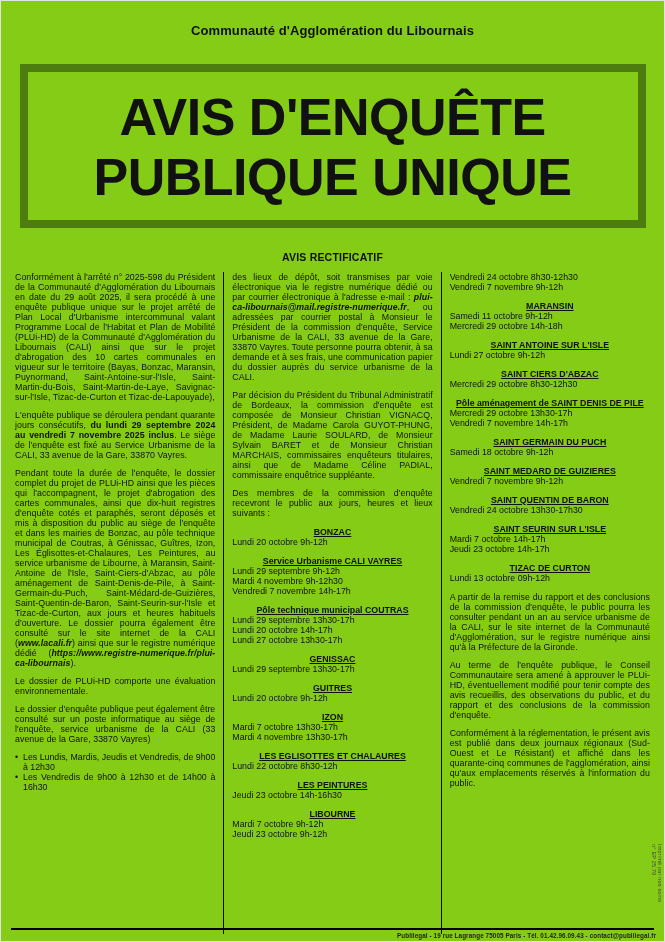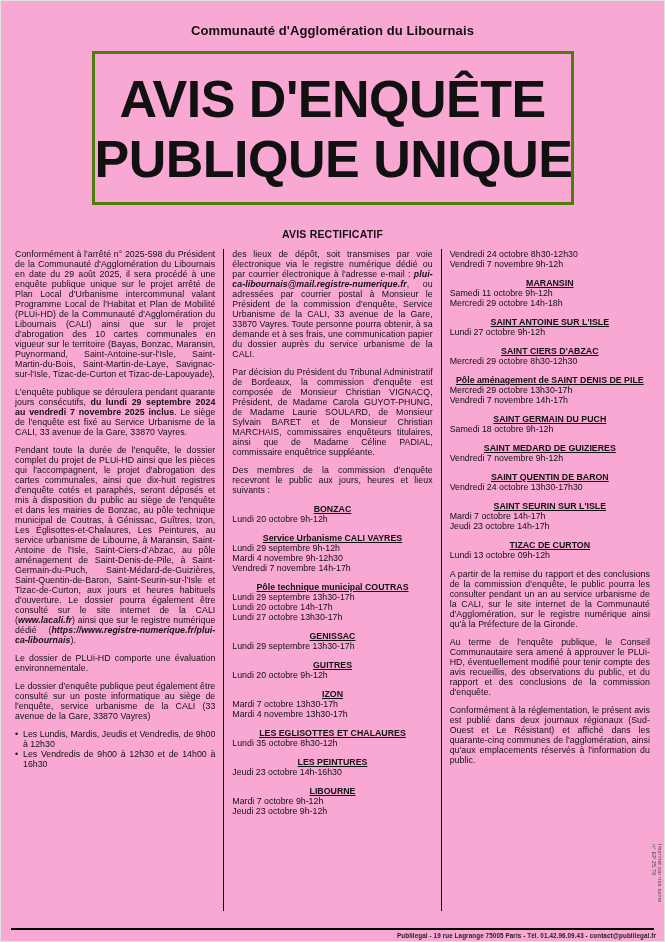--- a/index.html
+++ b/index.html
@@ -1,36 +1,36 @@
 <!DOCTYPE html>
 <html lang="fr"><head>
 <meta charset="utf-8">
 <style>
   html,body{margin:0;padding:0;background:#ffffff;}
   .page{
     position:relative;
     width:665px;height:942px;
-    background:#f9a8d4;
+    background:#84cc16;
     color:#111;
     font-family:"Liberation Sans", sans-serif;
     overflow:hidden;
     box-sizing:border-box;
     border:1px solid #e2e2e2;
   }
   .org{
     text-align:center;
     padding-top:22px;
     font-size:13px;
     font-weight:bold;
     letter-spacing:0.1px;
   }
   .title-box{
-    margin:13px auto 0;
-    width:482px;
-    border:3px solid #4d7c0f;
+    margin:26px auto 0;
+    width:626px;
+    border:8px solid #4d7c0f;
     text-align:center;
     padding:15px 0 12px;
     box-sizing:border-box;
   }
   .title-line{
     font-size:52px;
     font-weight:bold;
     line-height:1.16;
     letter-spacing:-0.5px;
     white-space:nowrap;
@@ -156,21 +156,21 @@
         <div class="sched">Lundi 20 octobre 14h-17h</div>
         <div class="sched">Lundi 27 octobre 13h30-17h</div>
         <div class="heading">GENISSAC</div>
         <div class="sched">Lundi 29 septembre 13h30-17h</div>
         <div class="heading">GUITRES</div>
         <div class="sched">Lundi 20 octobre 9h-12h</div>
         <div class="heading">IZON</div>
         <div class="sched">Mardi 7 octobre 13h30-17h</div>
         <div class="sched">Mardi 4 novembre 13h30-17h</div>
         <div class="heading">LES EGLISOTTES ET CHALAURES</div>
-        <div class="sched">Lundi 35 octobre 8h30-12h</div>
+        <div class="sched">Lundi 22 octobre 8h30-12h</div>
         <div class="heading">LES PEINTURES</div>
         <div class="sched">Jeudi 23 octobre 14h-16h30</div>
         <div class="heading">LIBOURNE</div>
         <div class="sched">Mardi 7 octobre 9h-12h</div>
         <div class="sched">Jeudi 23 octobre 9h-12h</div>
       </div>
     <div class="col" id="col-2">
         <div class="sched">Vendredi 24 octobre 8h30-12h30</div>
         <div class="sched">Vendredi 7 novembre 9h-12h</div>
         <div class="heading">MARANSIN</div>

